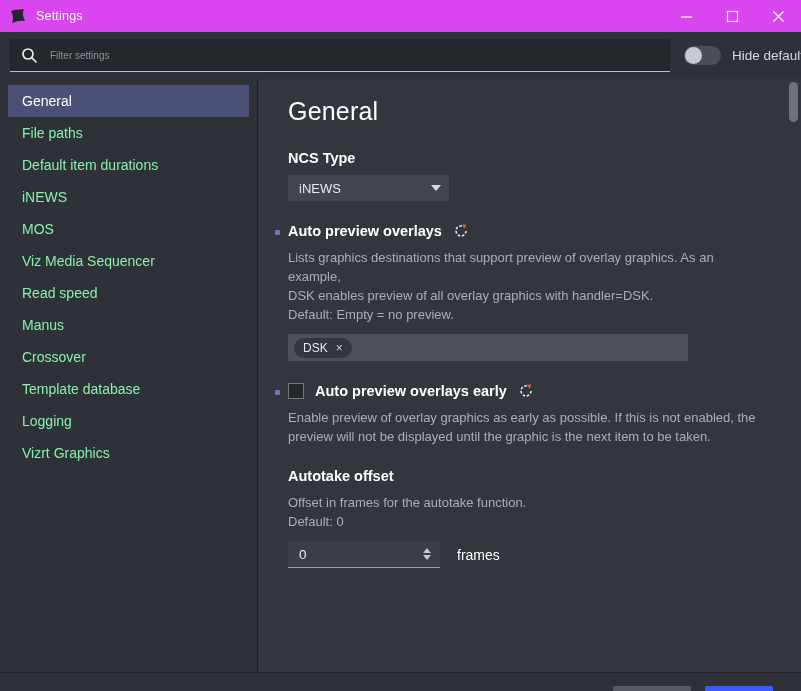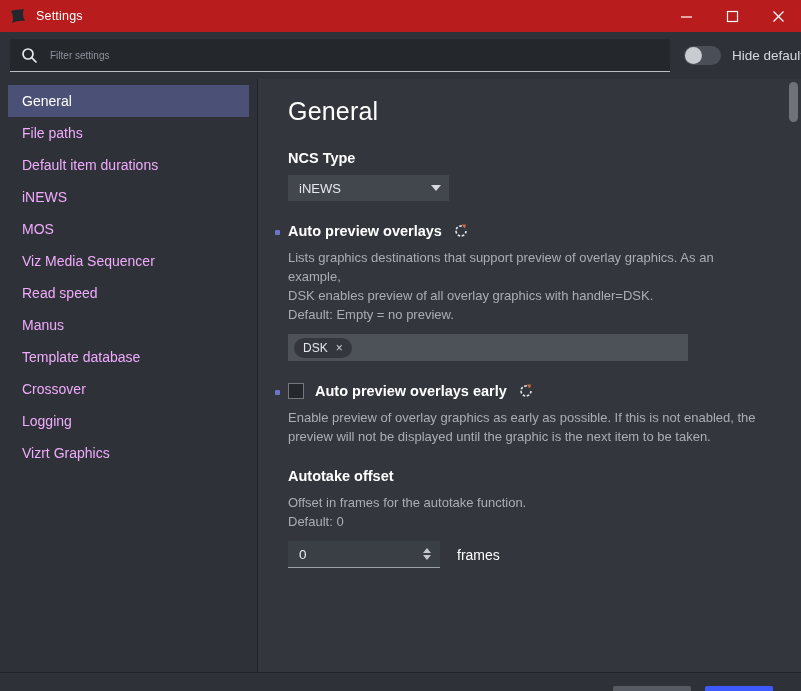--- a/index.html
+++ b/index.html
@@ -6,21 +6,21 @@
   html, body {
     width: 801px; height: 691px;
     background: #2e3238;
     font-family: "Liberation Sans", sans-serif;
     overflow: hidden;
   }
 
   
   .titlebar {
     height: 32px;
-    background: #b91c1c;
+    background: #d946ef;
     display: flex;
     align-items: center;
     position: relative;
   }
   .app-icon {
     width: 18px; height: 18px;
     margin-left: 9px; margin-right: 9px;
     position: relative;
   }
   .title-text {
@@ -100,21 +100,21 @@
     border-right: 1px solid #1f2226;
     padding-top: 6px;
     position: relative;
   }
   .nav-item {
     height: 32px;
     margin: 0 8px;
     display: flex; align-items: center;
     padding-left: 14px;
     font-size: 14px;
-    color: #f0abfc;
+    color: #86efac;
   }
   .nav-item.selected {
     background: #4b5076;
     color: #ffffff;
   }
 
   .content {
     flex: 1;
     position: relative;
     overflow: hidden;
@@ -343,24 +343,24 @@
     <div class="nav-item">
       <span>Viz Media Sequencer</span>
     </div>
     <div class="nav-item">
       <span>Read speed</span>
     </div>
     <div class="nav-item">
       <span>Manus</span>
     </div>
     <div class="nav-item">
+      <span>Crossover</span>
+    </div>
+    <div class="nav-item">
       <span>Template database</span>
-    </div>
-    <div class="nav-item">
-      <span>Crossover</span>
     </div>
     <div class="nav-item">
       <span>Logging</span>
     </div>
     <div class="nav-item">
       <span>Vizrt Graphics</span>
     </div>
   </div>
 
   <div class="content">

